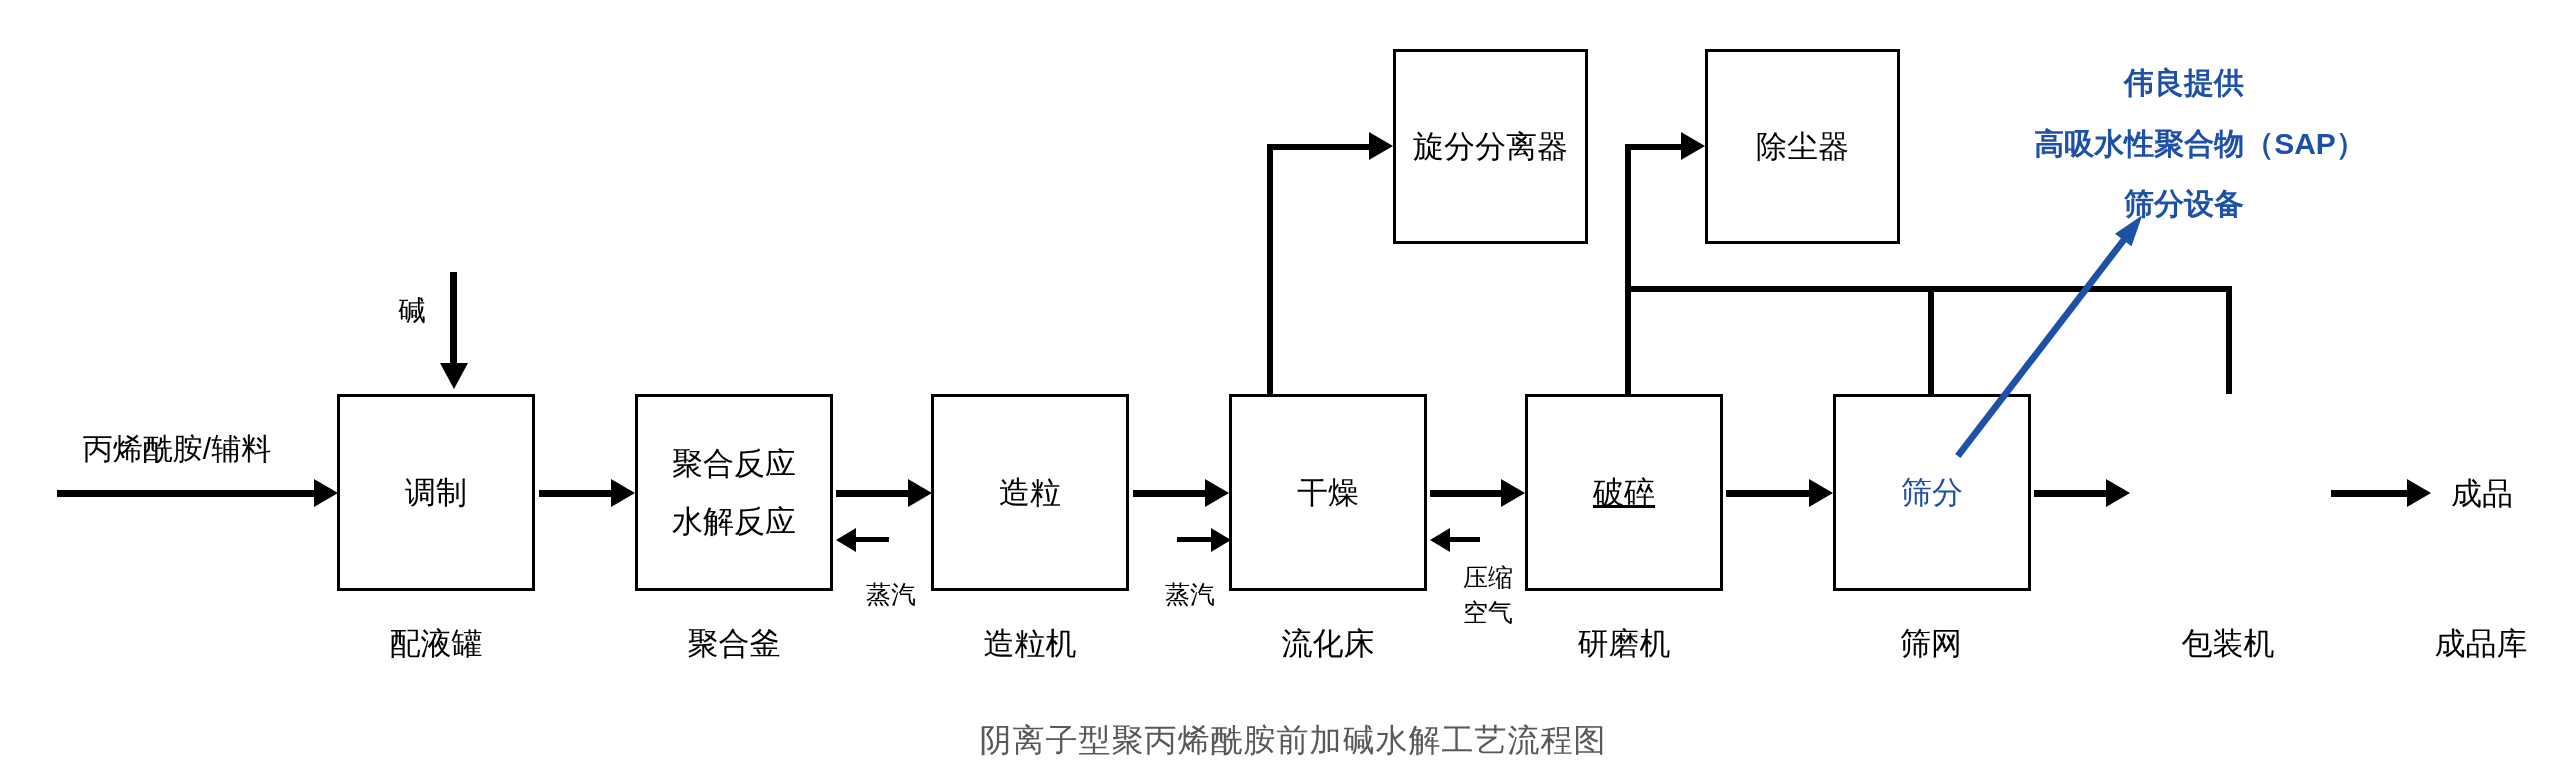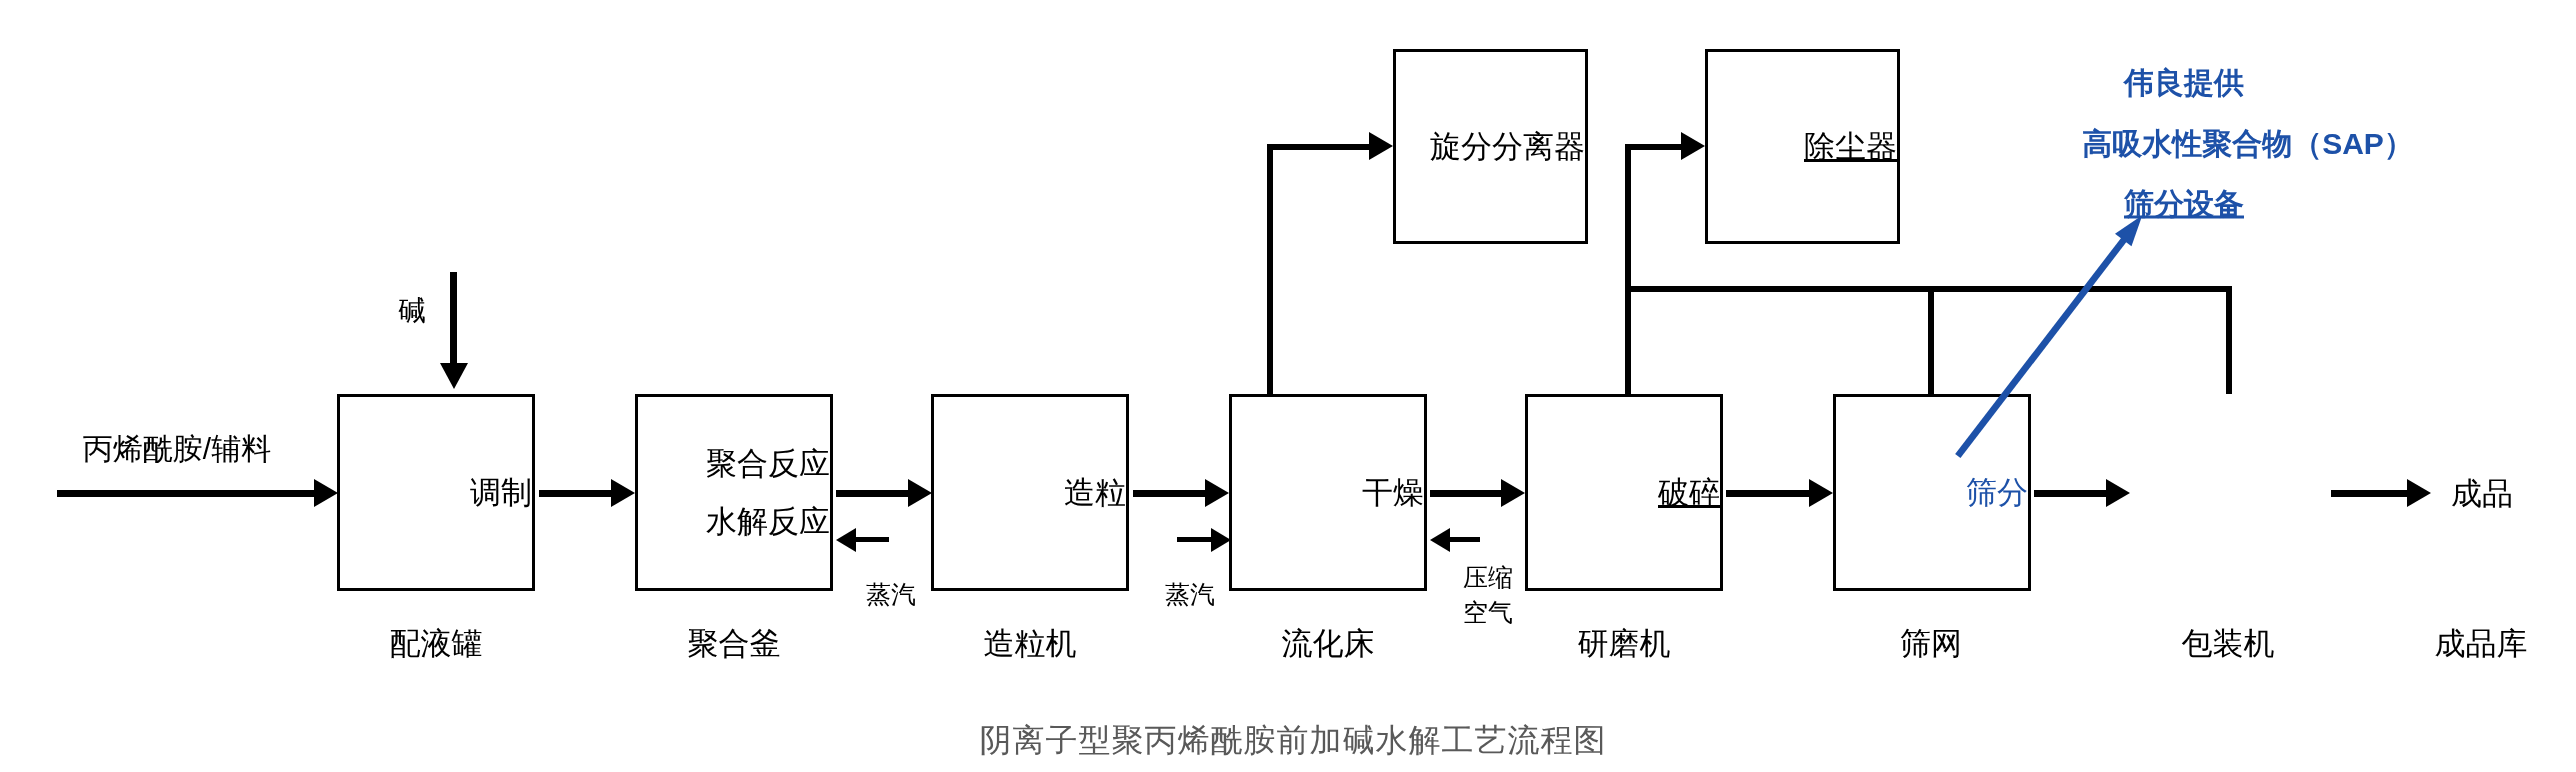--- a/index.html
+++ b/index.html
@@ -16,21 +16,21 @@
     color:var(--ink);
     overflow:hidden;
   }
   
   .box{
     position:absolute;
     box-sizing:border-box;
     border:3.1px solid var(--ink);
     background:#ffffff;
     display:flex;flex-direction:column;
-    align-items:flex-end;justify-content:center;
+    align-items:center;justify-content:center;
     text-align:center;
     font-size:31px;line-height:58px;
     white-space:nowrap;
   }
   .mainbox{top:394px;width:198px;height:197px;}
   .topbox{top:49px;width:195px;height:195px;}
   .hl{color:var(--blue);}
   
   .lbl{
     position:absolute;
@@ -92,21 +92,21 @@
   <div class="lbl" style="left:734px;top:644px;">聚合釜</div>
   <div class="lbl" style="left:1030px;top:644px;">造粒机</div>
   <div class="lbl" style="left:1328px;top:644px;">流化床</div>
   <div class="lbl" style="left:1624px;top:644px;">研磨机</div>
   <div class="lbl" style="left:1931px;top:644px;">筛网</div>
   <div class="lbl" style="left:2228px;top:644px;">包装机</div>
 
   <div class="box topbox" style="left:1393px;">
     <span>旋分分离器</span>
   </div>
-  <div class="box topbox" style="left:1705px;text-decoration:underline;">
+  <div class="box topbox" style="left:1705px;">
     <span>除尘器</span>
   </div>
 
   <div class="shaft-h" style="left:539px;top:490px;width:73px;"></div>
   <div class="head head-e" style="left:611px;top:479px;"></div>
 
   <div class="shaft-h" style="left:836px;top:490px;width:73px;"></div>
   <div class="head head-e" style="left:908px;top:479px;"></div>
 
   <div class="shaft-h" style="left:1133px;top:490px;width:73px;"></div>
@@ -145,22 +145,22 @@
 
   <div class="vline" style="left:1625px;top:144px;height:250px;"></div>
   <div class="hline" style="left:1625px;top:144px;width:59px;"></div>
   <div class="head head-e" style="left:1681px;top:132px;"></div>
 
   <div class="hline" style="left:1625px;top:286px;width:607px;"></div>
   <div class="vline" style="left:1928px;top:286px;height:108px;"></div>
   <div class="vline" style="left:2226px;top:286px;height:108px;"></div>
 
   <div class="lbl blue-note" style="left:2184px;top:83px;">伟良提供</div>
-  <div class="lbl blue-note" style="left:2200px;top:144px;margin-left:48px;">高吸水性聚合物（SAP）</div>
-  <div class="lbl blue-note" style="left:2184px;top:204px;text-decoration:underline;">筛分设备</div>
+  <div class="lbl blue-note" style="left:2200px;top:144px;">高吸水性聚合物（SAP）</div>
+  <div class="lbl blue-note" style="left:2184px;top:204px;">筛分设备</div>
 
   <svg class="ann-arrow" width="222" height="268" viewBox="0 0 430 520">
     <line x1="40" y1="485" x2="365" y2="62" stroke="currentColor" stroke-width="13"></line>
     <polygon points="398,18 377,78 345,54" fill="currentColor"></polygon>
   </svg>
 
   <div class="lbl title" style="left:1293px;top:741px;">阴离子型聚丙烯酰胺前加碱水解工艺流程图</div>
 
 </div>
 

